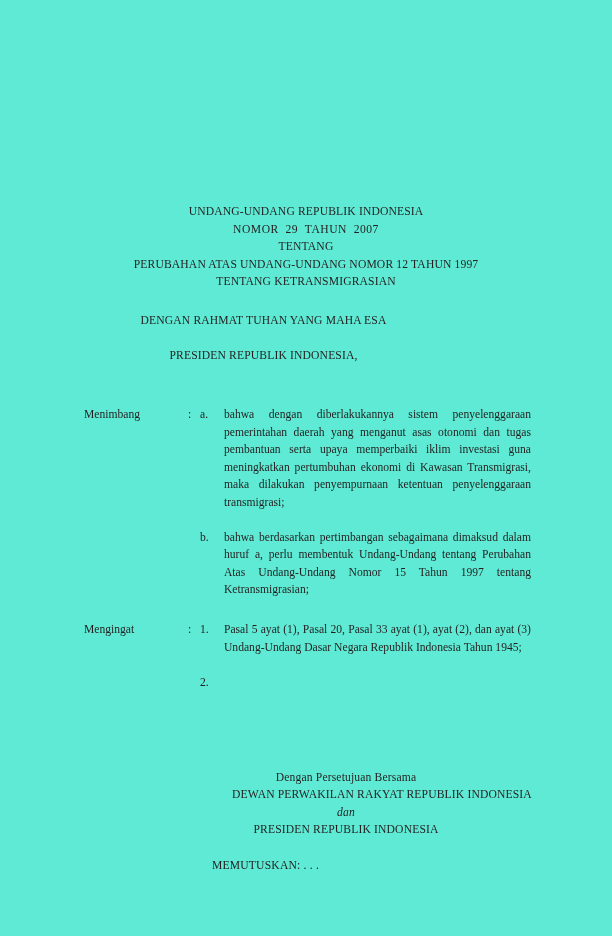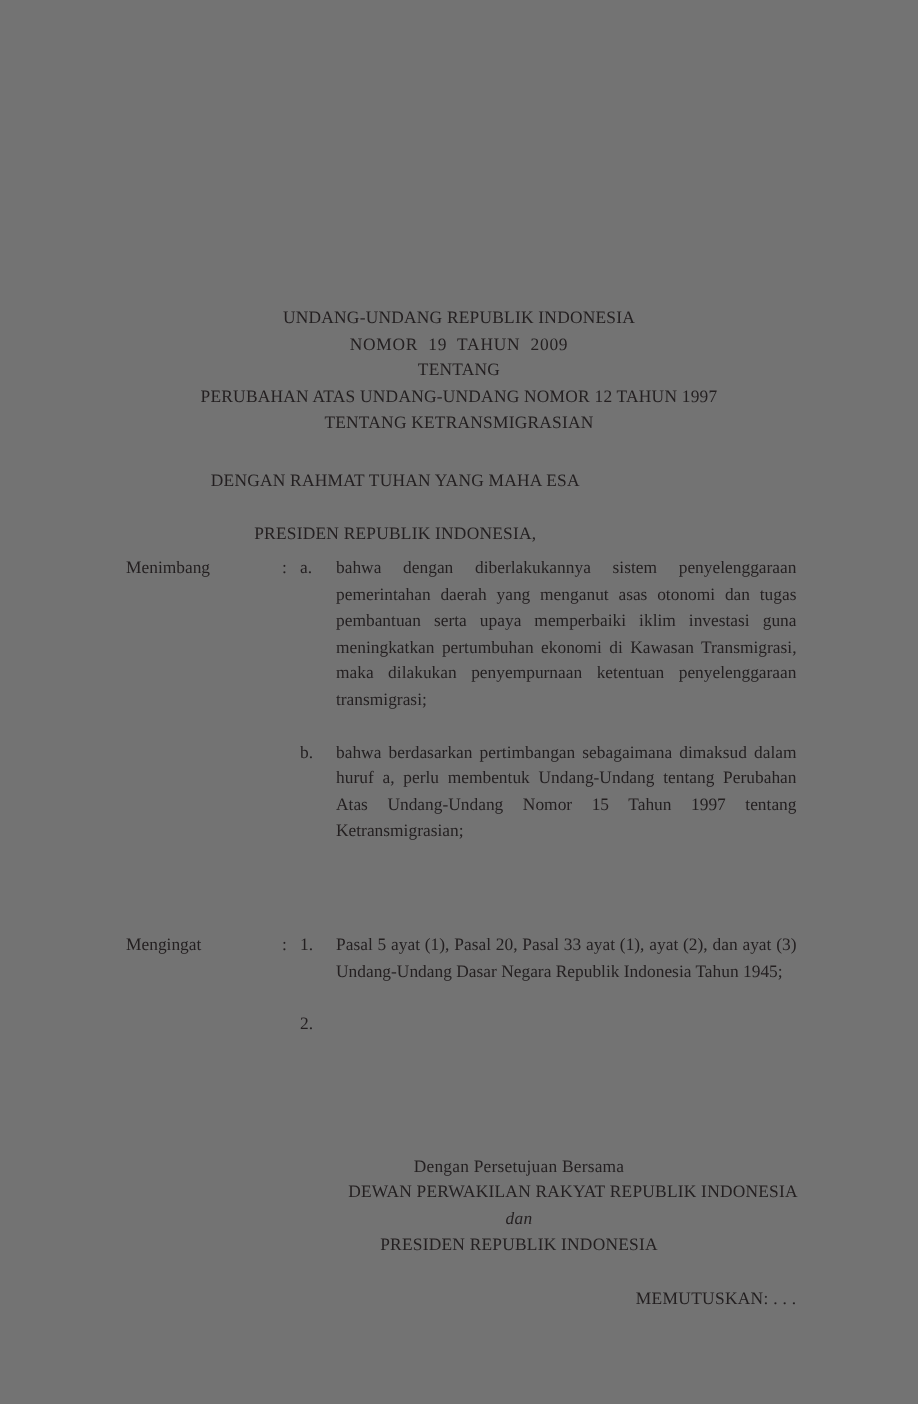--- a/index.html
+++ b/index.html
@@ -11,21 +11,21 @@
     width: 612px;
     height: 936px;
     position: relative;
     font-family: "Liberation Serif", "DejaVu Serif", serif;
     color: #231f20;
     -webkit-font-smoothing: antialiased;
   }
   .page {
     position: absolute;
     inset: 0;
-    background: #737373;
+    background: #5eead4;
   }
 
   
   .title-block {
     position: absolute;
     left: 0;
     top: 203px;
     width: 612px;
     text-align: center;
   }
@@ -51,21 +51,21 @@
   }
   .preamble.rahmat { top: 312px; }
   .preamble.presiden { top: 347px; }
 
   
   .clause {
     position: absolute;
     left: 84px;
     width: 447px;
   }
-  .clause.menimbang { top: 370px; }
+  .clause.menimbang { top: 406px; }
   .clause.mengingat { top: 621px; }
 
   .clause-row {
     display: flex;
     align-items: flex-start;
   }
   .clause-row + .clause-row {
     margin-top: 17.5px;
   }
 
@@ -119,35 +119,35 @@
   .closing.l1 { top: 769px; }
   .closing.l2 { top: 786px; padding-left: 36px; }
   .closing.l3 { top: 804px; font-style: italic; }
   .closing.l4 { top: 821px; }
 
   .memutuskan {
     position: absolute;
     top: 857px;
     left: 0;
     width: 531px;
-    text-align: right;
+    text-align: center;
     font-size: 11.6px;
     line-height: 17.5px;
     letter-spacing: 0.2px;
     white-space: pre;
   }
 </style>
 </head>
 <body>
 
 <div class="page">
 
   <div class="title-block">
     <div class="title-line">UNDANG-UNDANG REPUBLIK INDONESIA</div>
-    <div class="title-line wide">NOMOR  19  TAHUN  2009</div>
+    <div class="title-line wide">NOMOR  29  TAHUN  2007</div>
     <div class="title-line">TENTANG</div>
     <div class="title-line">PERUBAHAN ATAS UNDANG-UNDANG NOMOR 12 TAHUN 1997</div>
     <div class="title-line">TENTANG KETRANSMIGRASIAN</div>
   </div>
 
   <div class="preamble rahmat">DENGAN RAHMAT TUHAN YANG MAHA ESA</div>
   <div class="preamble presiden">PRESIDEN REPUBLIK INDONESIA,</div>
 
   <div class="clause menimbang">
     <div class="clause-row">

